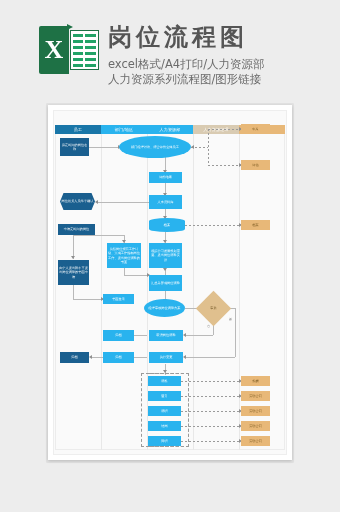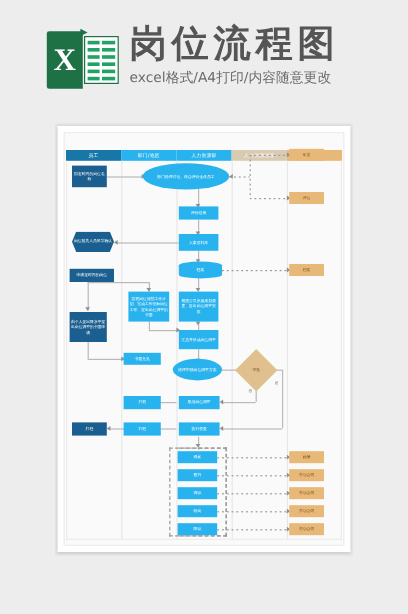--- a/index.html
+++ b/index.html
@@ -33,21 +33,21 @@
     position:absolute; left:31px; top:6px; width:29px; height:40px;
     background:#fff; border:1px solid #1e7145;
   }
   .xl-grid { position:absolute; left:0; top:0; width:100%; height:100%; }
   .xl-grid i {
     position:absolute; background:#21a366; display:block;
   }
 
   .title {
     position:absolute; left:108px; top:18px;
-    font-size:31px; font-weight:bold; color:#555;
+    font-size:24px; font-weight:bold; color:#555;
     letter-spacing:4px; line-height:38px;
     font-family:"DejaVu Sans", sans-serif;
   }
   .sub {
     position:absolute; left:108px; top:57px;
     font-size:11.5px; color:#6b6b6b; line-height:15px;
     letter-spacing:0px;
   }
 
   
@@ -177,21 +177,22 @@
         <i style="left:2px;top:33px;width:10px;height:3px;"></i>
         <i style="left:14px;top:33px;width:11px;height:3px;"></i>
       </div>
     </div>
     <div class="xl-left"></div>
     <div class="xl-x">X</div>
   </div>
 
   <div class="title">岗位流程图</div>
   <div class="sub">
-    <div>excel格式/A4打印/内容随意更改</div>
+    <div>excel格式/A4打印/人力资源部</div>
+    <div>人力资源系列流程图/图形链接</div>
   </div>
 </div>
 
 <div class="paper-shadow"></div>
 <div class="paper">
   <div class="sheet"></div>
 
 
   <div class="lane-head" style="left:7px;width:46px;background:#1976a8;">员工</div>
   <div class="lane-head" style="left:53px;width:46px;background:#29b3ee;">部门/地区</div>

